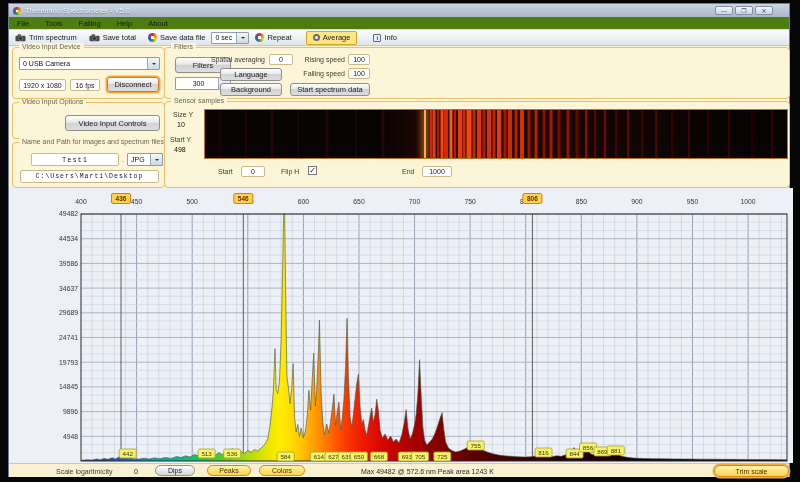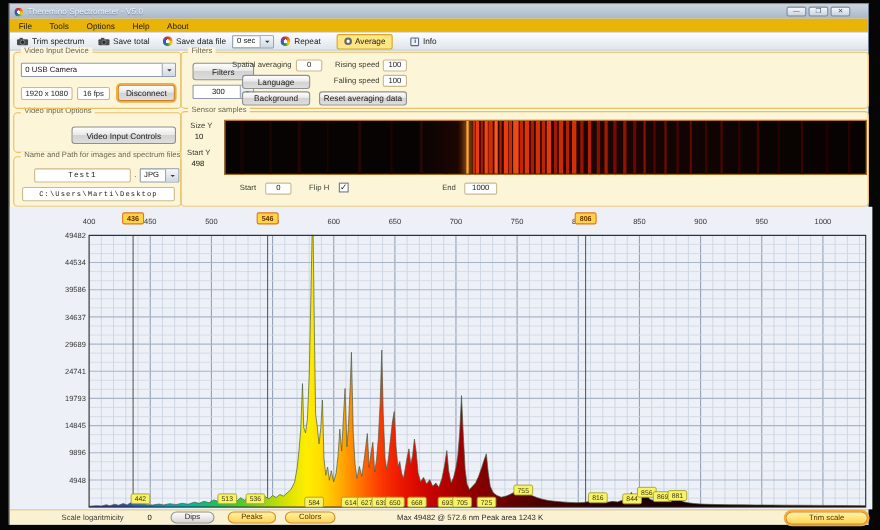--- a/index.html
+++ b/index.html
@@ -12,21 +12,21 @@
             background:linear-gradient(#ccd6e2,#a9b7c8);display:flex;align-items:center;}
   .title-icon{width:8px;height:8px;border-radius:50%;margin:0 4px 0 4px;
      background-image:radial-gradient(circle 1.6px at 50% 50%, #fff 90%, transparent),
      conic-gradient(#d03028,#f08018,#f5d800,#3aa03a,#2060c0,#8040a0,#d03028);}
   .title-text{font-size:7.5px;color:#eef3f8;text-shadow:0 1px 1px rgba(40,60,80,.5);}
   .winbtns{position:absolute;right:16px;top:2px;display:flex;gap:2px;}
   .winbtn{width:18px;height:9px;border:1px solid #7e8fa4;border-radius:2px;
           background:linear-gradient(#f5f8fb,#c9d4e0);font-size:6px;line-height:8px;
           text-align:center;color:#3c4c60;box-sizing:border-box;}
   
-  .menubar{position:absolute;left:0;top:13px;width:100%;height:13px;background:#eab308;
+  .menubar{position:absolute;left:0;top:13px;width:100%;height:13px;background:#4d7c0f;
            border-bottom:1px solid #dcdcdc;display:flex;align-items:center;box-sizing:border-box;}
   .menu-item{font-size:7.5px;color:#1a1a1a;padding:0 8px;}
   
   .toolbar{position:absolute;left:0;top:26px;width:100%;height:16px;
            background:linear-gradient(#fcfdfe,#dfe5ec);border-bottom:1px solid #bfc7d1;
            display:flex;align-items:center;box-sizing:border-box;font-size:7.5px;color:#1a1a1a;}
   .tb-item{display:flex;align-items:center;gap:3px;padding:0 6px;height:12px;}
   .wheel-icon{width:9px;height:9px;border-radius:50%;flex:0 0 auto;
      background-image:radial-gradient(circle 1.8px at 50% 50%, #fff 90%, transparent),
      conic-gradient(#d03028,#f08018,#f5d800,#3aa03a,#2060c0,#8040a0,#d03028);}
@@ -83,21 +83,21 @@
     <span class="winbtns">
       <span class="winbtn">—</span>
       <span class="winbtn">❐</span>
       <span class="winbtn">✕</span>
     </span>
   </div>
 
   <div class="menubar">
     <span class="menu-item">File</span>
     <span class="menu-item">Tools</span>
-    <span class="menu-item">Options</span>
+    <span class="menu-item">Falling</span>
     <span class="menu-item">Help</span>
     <span class="menu-item">About</span>
   </div>
 
   <div class="toolbar">
     <span class="tb-item">
       <svg width="11" height="8" viewBox="0 0 12 8">
           <rect x="0.5" y="1.5" width="11" height="6" rx="1" fill="#4a4a4a"></rect>
           <rect x="3" y="0" width="3.4" height="2" fill="#4a4a4a"></rect>
           <circle cx="6" cy="4.5" r="2.1" fill="#2a2a2a" stroke="#aaa" stroke-width="0.6"></circle>
@@ -169,21 +169,21 @@
       <span class="cb-arr"></span>
     </span>
     <span class="lbl" style="left:40px;top:8px;width:60px;text-align:right;">Spatial averaging</span>
     <span class="field" style="left:104px;top:6px;width:24px;height:11px;">0</span>
     <span class="btn" style="left:55px;top:20px;width:62px;height:13px;">Language</span>
     <span class="btn" style="left:55px;top:35px;width:62px;height:13px;">Background</span>
     <span class="lbl" style="left:138px;top:8px;width:42px;text-align:right;">Rising speed</span>
     <span class="field" style="left:183px;top:6px;width:22px;height:11px;">100</span>
     <span class="lbl" style="left:138px;top:22px;width:42px;text-align:right;">Falling speed</span>
     <span class="field" style="left:183px;top:20px;width:22px;height:11px;">100</span>
-    <span class="btn" style="left:125px;top:35px;width:80px;height:13px;">Reset averaging data</span>
+    <span class="btn" style="left:125px;top:35px;width:80px;height:13px;">Start spectrum data</span>
   </div>
 
   <div class="grp" style="left:155px;top:97px;width:626px;height:87px;">
     <span class="grp-cap">Sensor samples</span>
     <span class="lbl" style="left:8px;top:9px;">Size Y</span>
     <span class="val" style="left:12px;top:19px;">10</span>
     <span class="lbl" style="left:5px;top:34px;">Start Y</span>
     <span class="val" style="left:9px;top:44px;">498</span>
     <div class="strip" style="left:39px;top:7px;width:584px;height:50px;" id="sensor-strip">
       <div class="strip-amb"></div>

